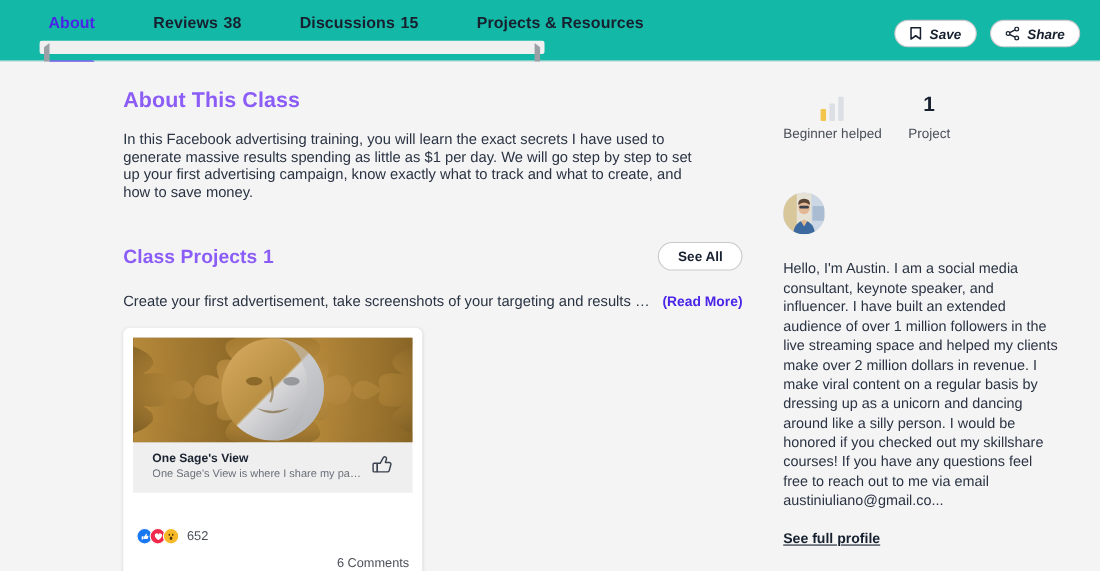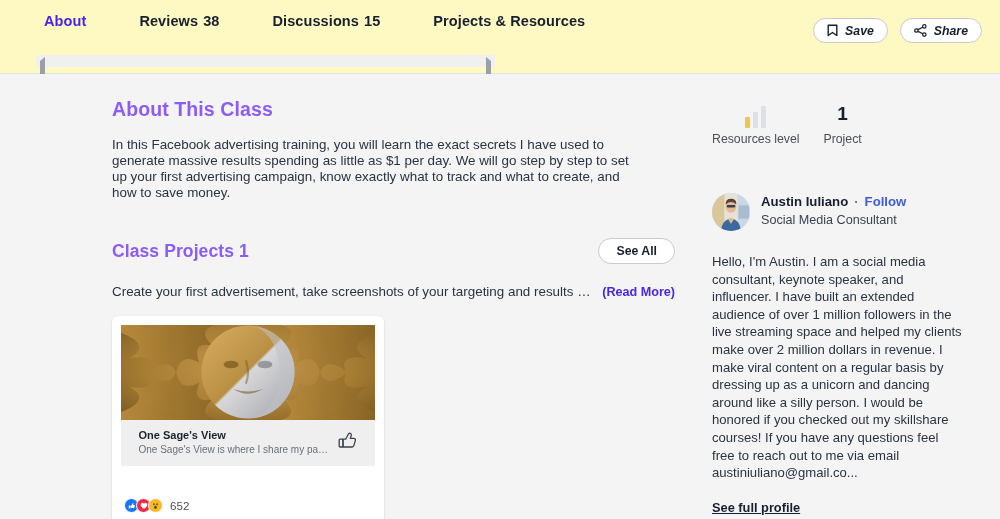--- a/index.html
+++ b/index.html
@@ -8,22 +8,22 @@
     overflow: hidden;
     background: #F4F4F5;
     font-family: "Liberation Sans", sans-serif;
     color: #1B2330;
     -webkit-font-smoothing: antialiased;
   }
 
   
   .topbar {
     position: relative;
-    height: 74px;
-    background: #fef9c3;
+    height: 56px;
+    background: #14b8a6;
     border-bottom: 1px solid #E3E3E6;
   }
   .tabs {
     position: absolute;
     left: 44px; top: 0;
     height: 52px;
     display: flex;
     align-items: flex-start;
     gap: 0;
   }
@@ -417,21 +417,21 @@
 
     <div class="right">
 
       <div class="stats">
         <div class="stat level">
           <div class="levelbars">
             <i></i>
               <i></i>
               <i></i>
           </div>
-          <div class="lbl">Resources level</div>
+          <div class="lbl">Beginner helped</div>
         </div>
         <div class="stat">
           <div class="val">1</div>
           <div class="lbl">Project</div>
         </div>
       </div>
 
       <div class="instructor">
         <div class="avatar">
           <svg viewBox="0 0 40 40" aria-hidden="true">
@@ -439,28 +439,20 @@
             <rect x="0" y="0" width="13" height="40" fill="#D9C79C"></rect>
             <rect x="27" y="0" width="13" height="40" fill="#CBD7E4"></rect>
             <rect x="28" y="13" width="11" height="14" fill="#A9BCD2"></rect>
             <ellipse cx="20" cy="14.5" rx="5.6" ry="6.2" fill="#E3B894"></ellipse>
             <path d="M14.4 12q5.6-5 11.2 0 .4-6-5.6-6t-5.6 6z" fill="#5A4433"></path>
             <rect x="15.4" y="12.6" width="9.2" height="2.6" rx="1.2" fill="#3A3F49"></rect>
             <path d="M9.5 40c.6-8.6 5.4-13 10.5-13s9.9 4.4 10.5 13z" fill="#3C6A9E"></path>
             <path d="M17 27.5l3 5 3-5-3-1.6z" fill="#E3B894"></path>
           </svg>
         </div>
-        <div>
-          <div class="inst-name">
-            <span>Austin Iuliano</span>
-            <span class="dot">·</span>
-            <span class="follow">Follow</span>
-          </div>
-          <div class="inst-role">Social Media Consultant</div>
-        </div>
       </div>
 
       <p class="bio">Hello, I'm Austin. I am a social media consultant, keynote speaker, and influencer. I have built an extended audience of over 1 million followers in the live streaming space and helped my clients make over 2 million dollars in revenue. I make viral content on a regular basis by dressing up as a unicorn and dancing around like a silly person. I would be honored if you checked out my skillshare courses! If you have any questions feel free to reach out to me via email austiniuliano@gmail.co...</p>
       <span class="see-profile">See full profile</span>
     </div>
 
   </div>
 </div>
 
 </body></html>

